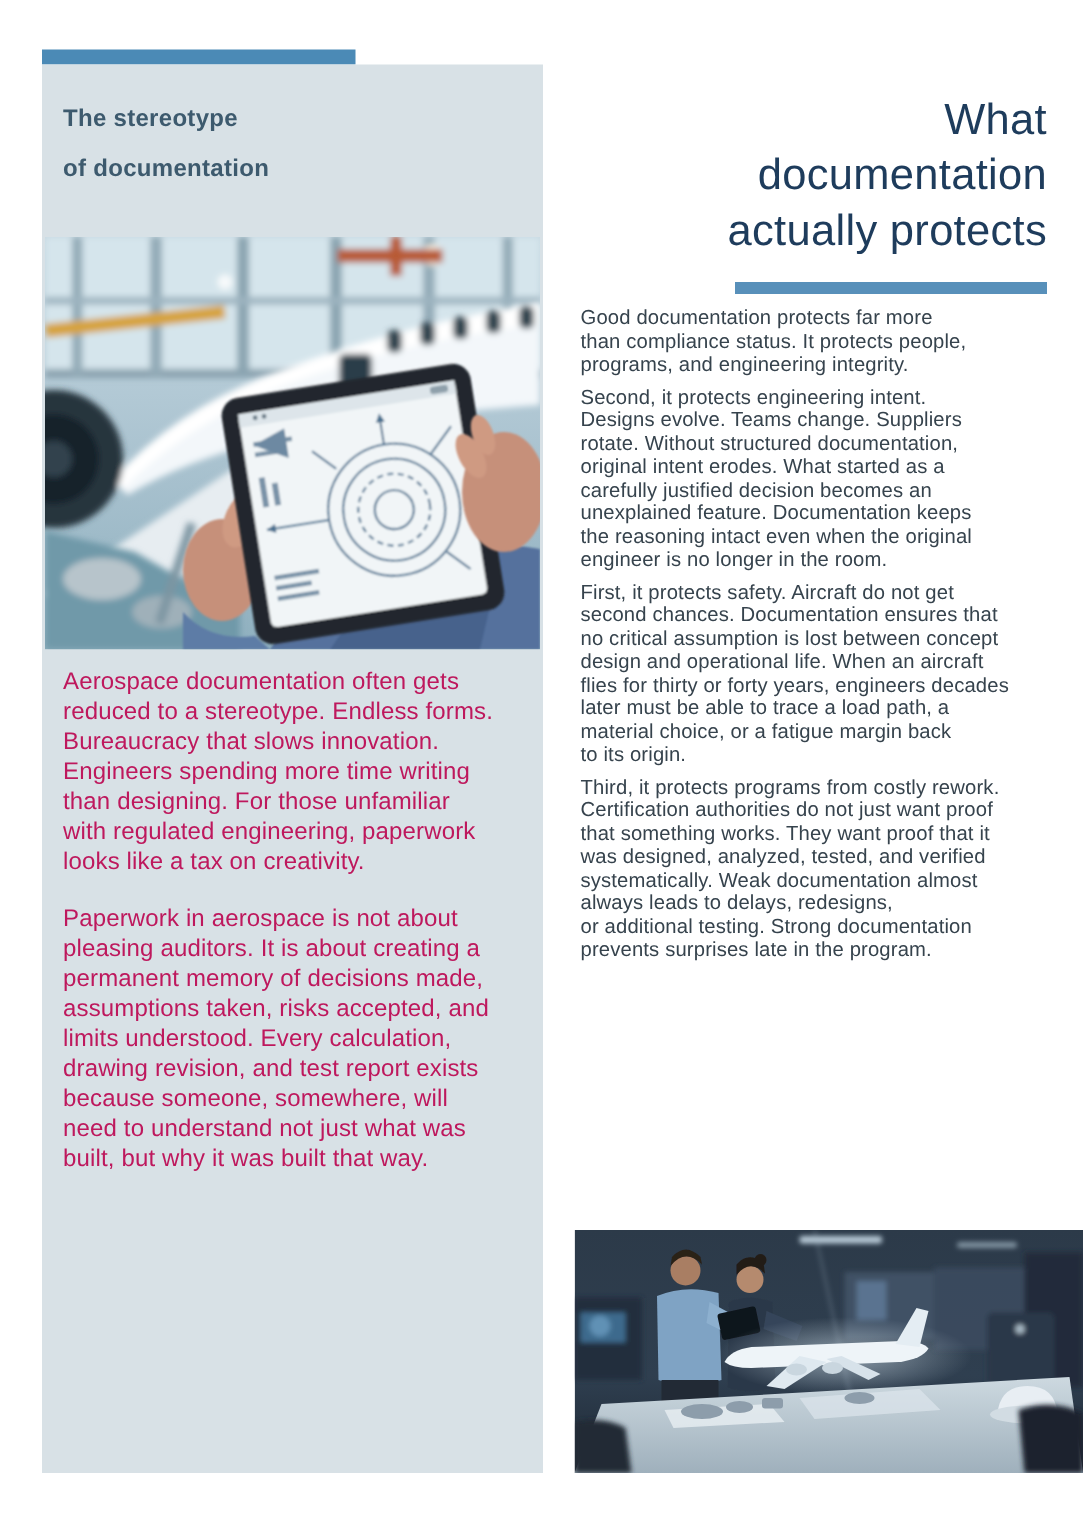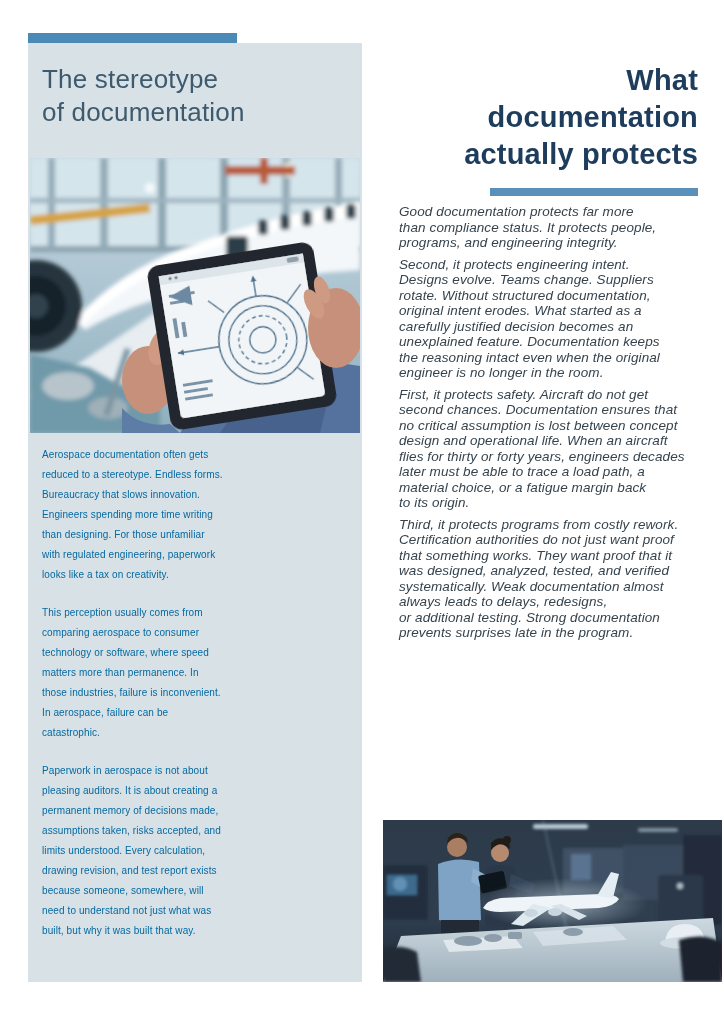--- a/index.html
+++ b/index.html
@@ -5,38 +5,38 @@
   html,body{margin:0;padding:0;background:#ffffff;}
   .page{
     position:relative;width:724px;height:1024px;background:#ffffff;
     font-family:"Liberation Sans",sans-serif;overflow:hidden;
   }
   
   .top-accent{position:absolute;left:28px;top:33px;width:209px;height:10px;background:#4b8ab6;}
   .left-panel{position:absolute;left:28px;top:43px;width:334px;height:939px;background:#d8e1e6;}
   .left-title{
     position:absolute;left:14px;top:20px;margin:0;width:308px;
-    font-size:26px;line-height:33px;font-weight:normal;color:#3d5a6e;
+    font-size:16px;line-height:33px;font-weight:bold;color:#3d5a6e;
     white-space:pre;letter-spacing:.2px;
   }
   .photo1{position:absolute;left:2px;top:115px;width:330px;height:275px;overflow:hidden;}
   .left-body{position:absolute;left:14px;top:402px;width:308px;}
   .left-body p{
-    margin:0 0 18px 0;font-size:10px;line-height:20px;color:#0369a1;
+    margin:0 0 18px 0;font-size:16px;line-height:20px;color:#be185d;
     white-space:pre;letter-spacing:.1px;
   }
   
   .right-col{position:absolute;left:383px;top:0;width:315px;}
   .right-title{
     margin:0;position:absolute;top:62px;right:0;width:315px;text-align:right;
-    font-size:29px;line-height:37px;font-weight:bold;color:#1e3c5c;
+    font-size:29px;line-height:37px;font-weight:normal;color:#1e3c5c;
     white-space:pre;letter-spacing:.2px;
   }
   .title-underline{position:absolute;top:188px;right:0;width:208px;height:8px;background:#5890ba;}
-  .right-body{position:absolute;top:204px;left:16px;width:315px;font-style:italic;}
+  .right-body{position:absolute;top:204px;left:4px;width:315px;}
   .right-body p{
     margin:0 0 6px 0;font-size:13.5px;line-height:15.5px;color:#36434d;
     white-space:pre;letter-spacing:.1px;
   }
   .photo2{position:absolute;left:383px;top:820px;width:339px;height:162px;overflow:hidden;}
   svg{display:block;}
 </style>
 </head>
 <body>
 
@@ -158,27 +158,20 @@
     </div>
 
     <div class="left-body">
       <p>Aerospace documentation often gets
 reduced to a stereotype. Endless forms.
 Bureaucracy that slows innovation.
 Engineers spending more time writing
 than designing. For those unfamiliar
 with regulated engineering, paperwork
 looks like a tax on creativity.</p>
-      <p>This perception usually comes from
-comparing aerospace to consumer
-technology or software, where speed
-matters more than permanence. In
-those industries, failure is inconvenient.
-In aerospace, failure can be
-catastrophic.</p>
       <p>Paperwork in aerospace is not about
 pleasing auditors. It is about creating a
 permanent memory of decisions made,
 assumptions taken, risks accepted, and
 limits understood. Every calculation,
 drawing revision, and test report exists
 because someone, somewhere, will
 need to understand not just what was
 built, but why it was built that way.</p>
     </div>

